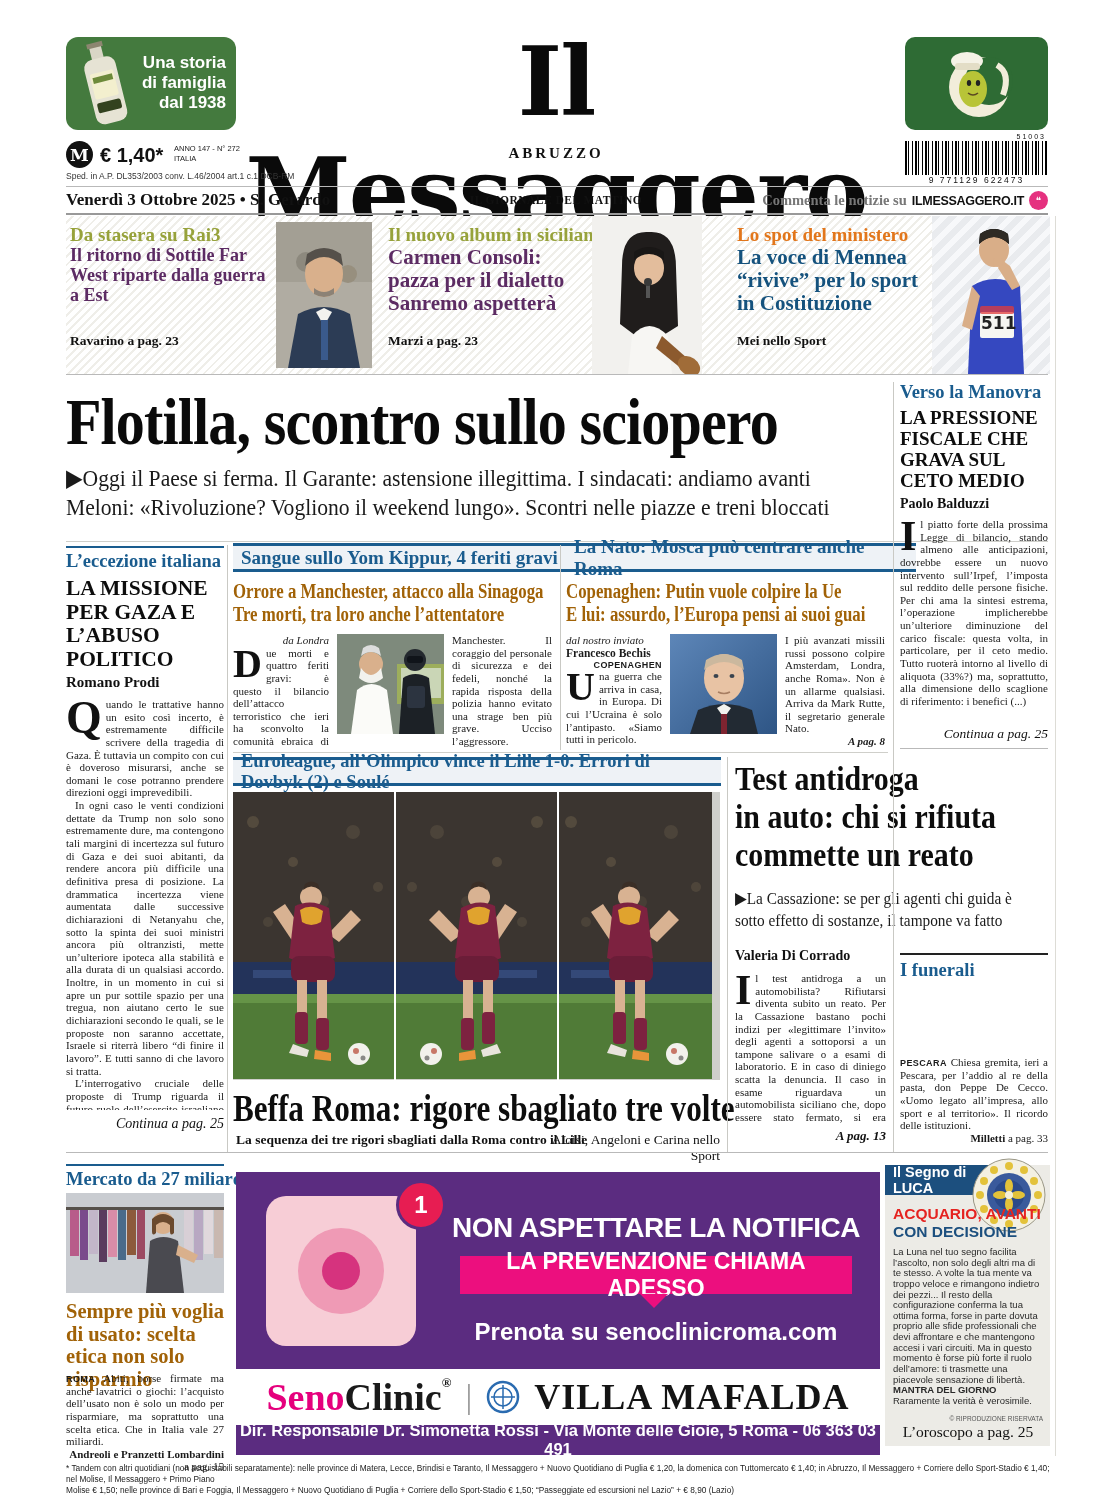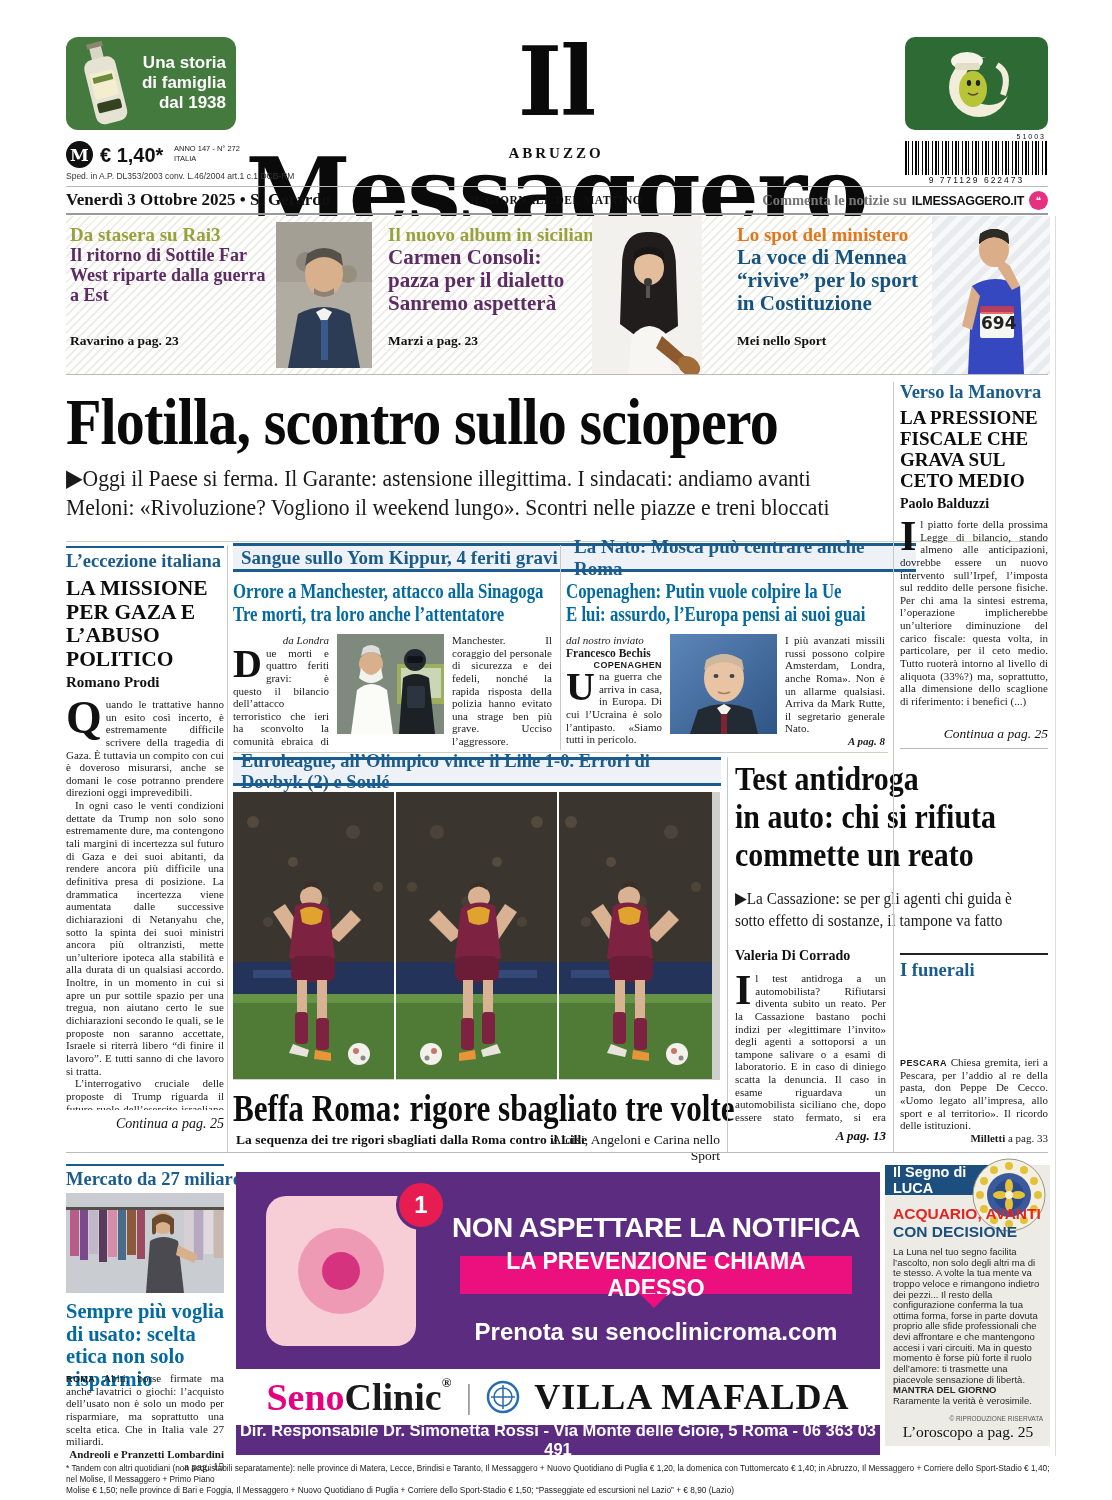--- a/index.html
+++ b/index.html
@@ -14,21 +14,21 @@
   .c{text-align:center}
   .cx90{transform:scaleX(.90);transform-origin:0 50%;white-space:nowrap}
   .cx88{transform:scaleX(.88);transform-origin:0 50%;white-space:nowrap}
   .cx84{transform:scaleX(.84);transform-origin:0 50%;white-space:nowrap}
   .cx82{transform:scaleX(.82);transform-origin:0 50%;white-space:nowrap}
   .k-blue{color:#1a5c8e;font-weight:bold}
   .k-green{color:#97a23b;font-weight:bold}
   .k-orange{color:#e2761b;font-weight:bold}
   .t-purple{color:#5c2b63;font-weight:bold}
   .t-blue{color:#15527d;font-weight:bold}
-  .navy{color:#0369a1}
+  .navy{color:#a16207}
   .rule{position:absolute;background:#b9b9b9}
   .vrule{position:absolute;width:1px;background:#c9c9c4}
   .news-bar{position:absolute;background:#eef2f6;border-top:3px solid #1a5c8e;border-bottom:3px solid #1a5c8e;
             color:#1a5c8e;font-weight:bold;display:flex;align-items:center;padding:0 8px;box-sizing:border-box;
             font-family:"Liberation Serif",serif}
   .hatch{background:repeating-linear-gradient(135deg,#ffffff 0 4px,#efeee9 4px 6px)}
   .body-txt{font-size:11px;line-height:1.15;text-align:justify;color:#1a1a1a}
   .dc{float:left;font-weight:bold;color:#111;line-height:.82;margin:1px 4px 0 0}
   .ph{position:absolute;overflow:hidden;background:#cfcfcb}
   .city{font-family:"Liberation Sans",sans-serif;font-weight:bold;font-size:9px;letter-spacing:.4px}
@@ -184,21 +184,21 @@
       <path d="M47 28 q15 -14 30 0 l-1 -10 q-14 -10 -28 0 Z" fill="#2e2ա24"></path>
       <path d="M47 28 q15 -14 30 0 l-1 -10 q-14 -10 -28 0 Z" fill="#2e2a24"></path>
       <path d="M36 158 L40 70 Q62 56 88 70 L92 158 Z" fill="#3548c0"></path>
       <path d="M40 70 L30 110 L40 114 L48 80 Z" fill="#d9ae88"></path>
       <path d="M88 70 L78 50 L70 44 L66 52 L80 74 Z" fill="#d9ae88"></path>
       <circle cx="66" cy="46" r="5" fill="#d9ae88"></circle>
       <rect x="48" y="96" width="34" height="26" rx="2" fill="#f6f6f2"></rect>
       <rect x="48" y="90" width="34" height="8" rx="2" fill="#e23b3b" opacity=".75"></rect>
     </svg>
     <div class="abs sans b" style="left:48px;top:312px;"></div>
-    <div class="abs" style="left:49px;top:97px;width:32px;text-align:center;font-family:'DejaVu Sans',sans-serif;font-weight:bold;font-size:17px;color:#222">694</div>
+    <div class="abs" style="left:49px;top:97px;width:32px;text-align:center;font-family:'DejaVu Sans',sans-serif;font-weight:bold;font-size:17px;color:#222">511</div>
   </div>
 
   <div class="rule" style="left:66px;top:374px;width:982px;height:1px"></div>
 
   <div class="abs cx88" style="left:66px;top:384px;font-size:66px;font-weight:bold;letter-spacing:-1px;color:#0a0a0a">Flotilla, scontro sullo sciopero</div>
   <div class="abs" style="left:66px;top:464px;font-size:24px;line-height:1.22;color:#1a1a1a">
     <div class="cx90">▶Oggi il Paese si ferma. Il Garante: astensione illegittima. I sindacati: andiamo avanti</div>
     <div class="cx90">Meloni: «Rivoluzione? Vogliono il weekend lungo». Scontri nelle piazze e treni bloccati</div>
   </div>
   <div class="rule" style="left:66px;top:541px;width:982px;height:1px;background:#cfcfca"></div>

